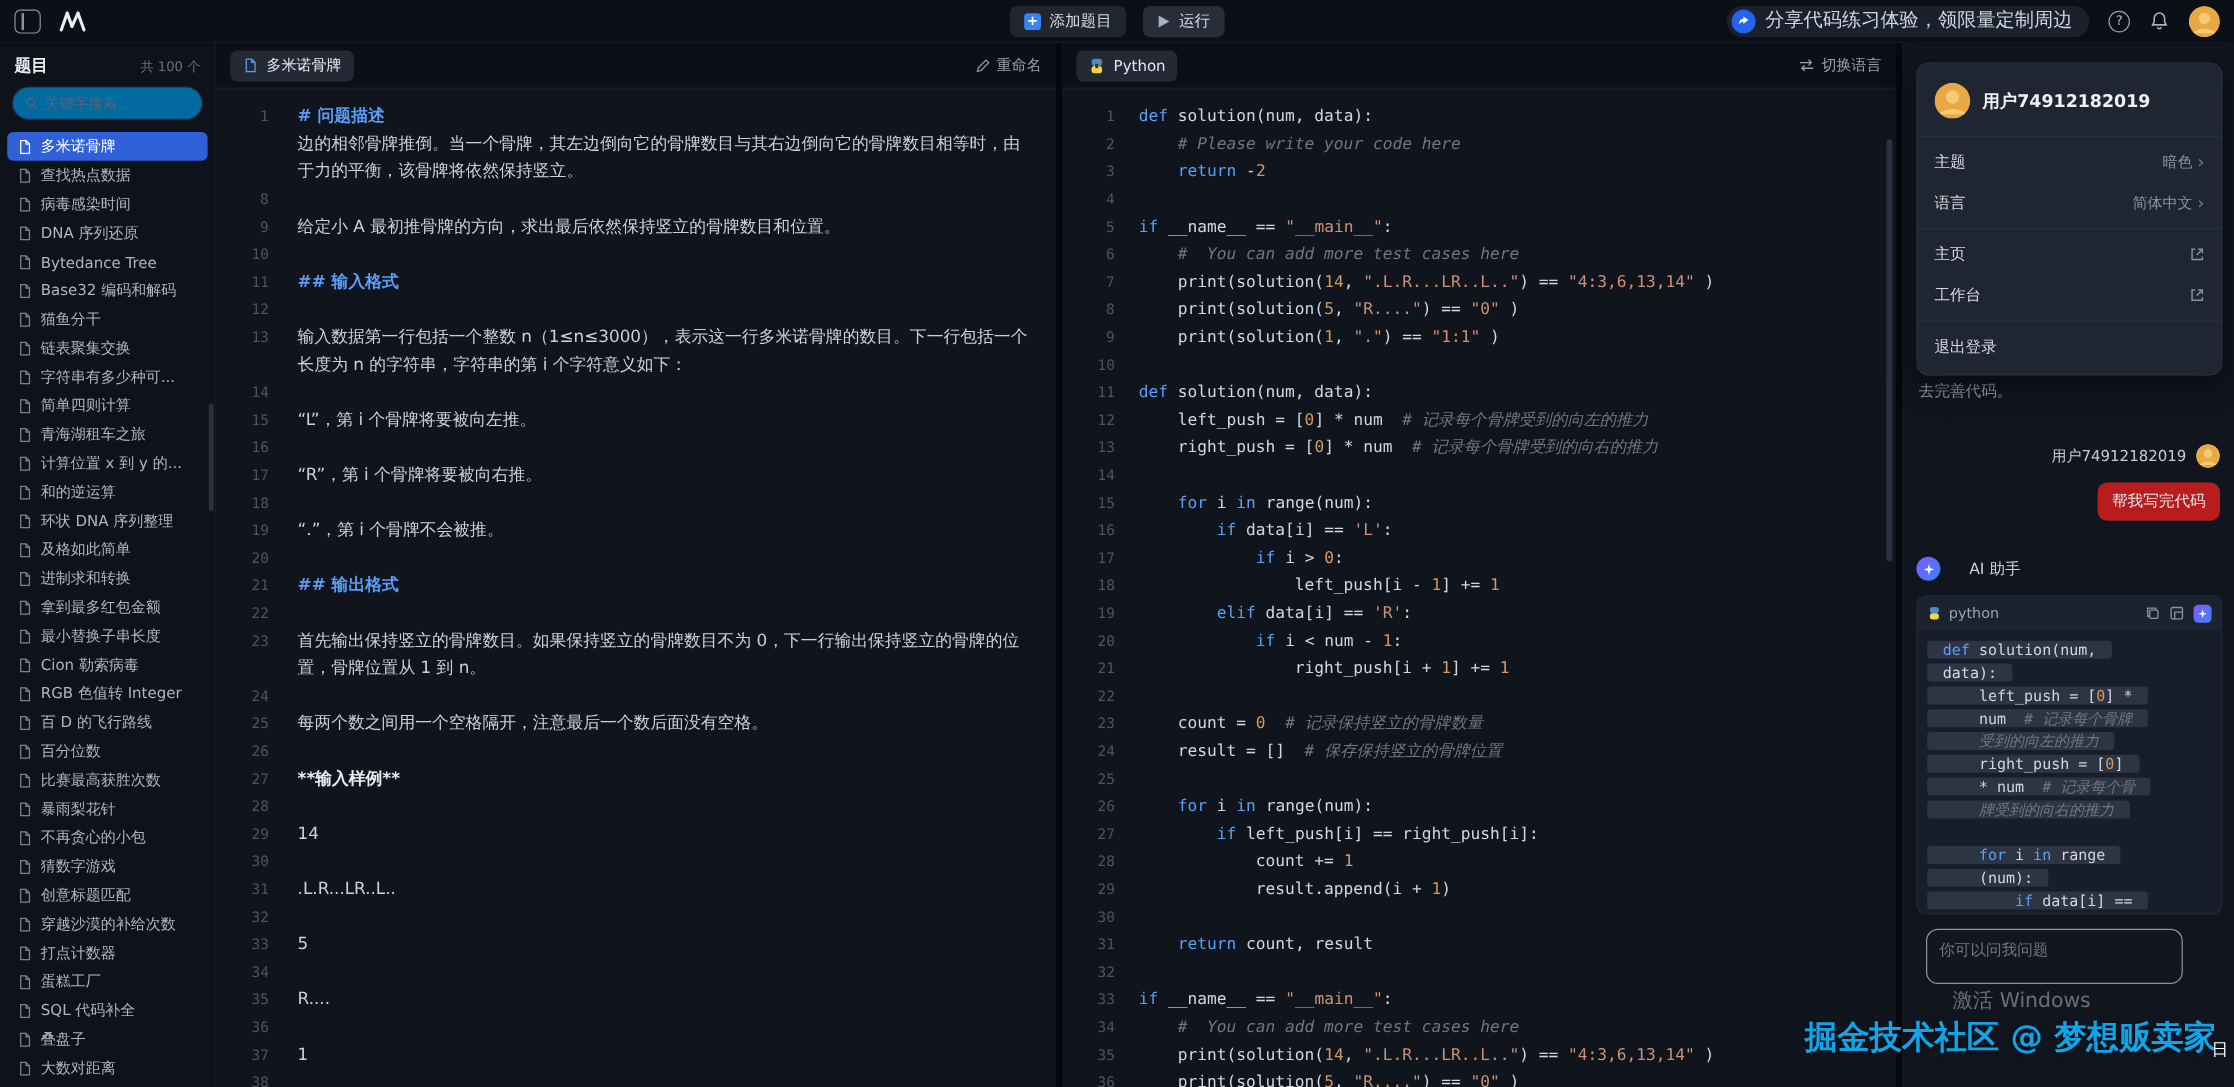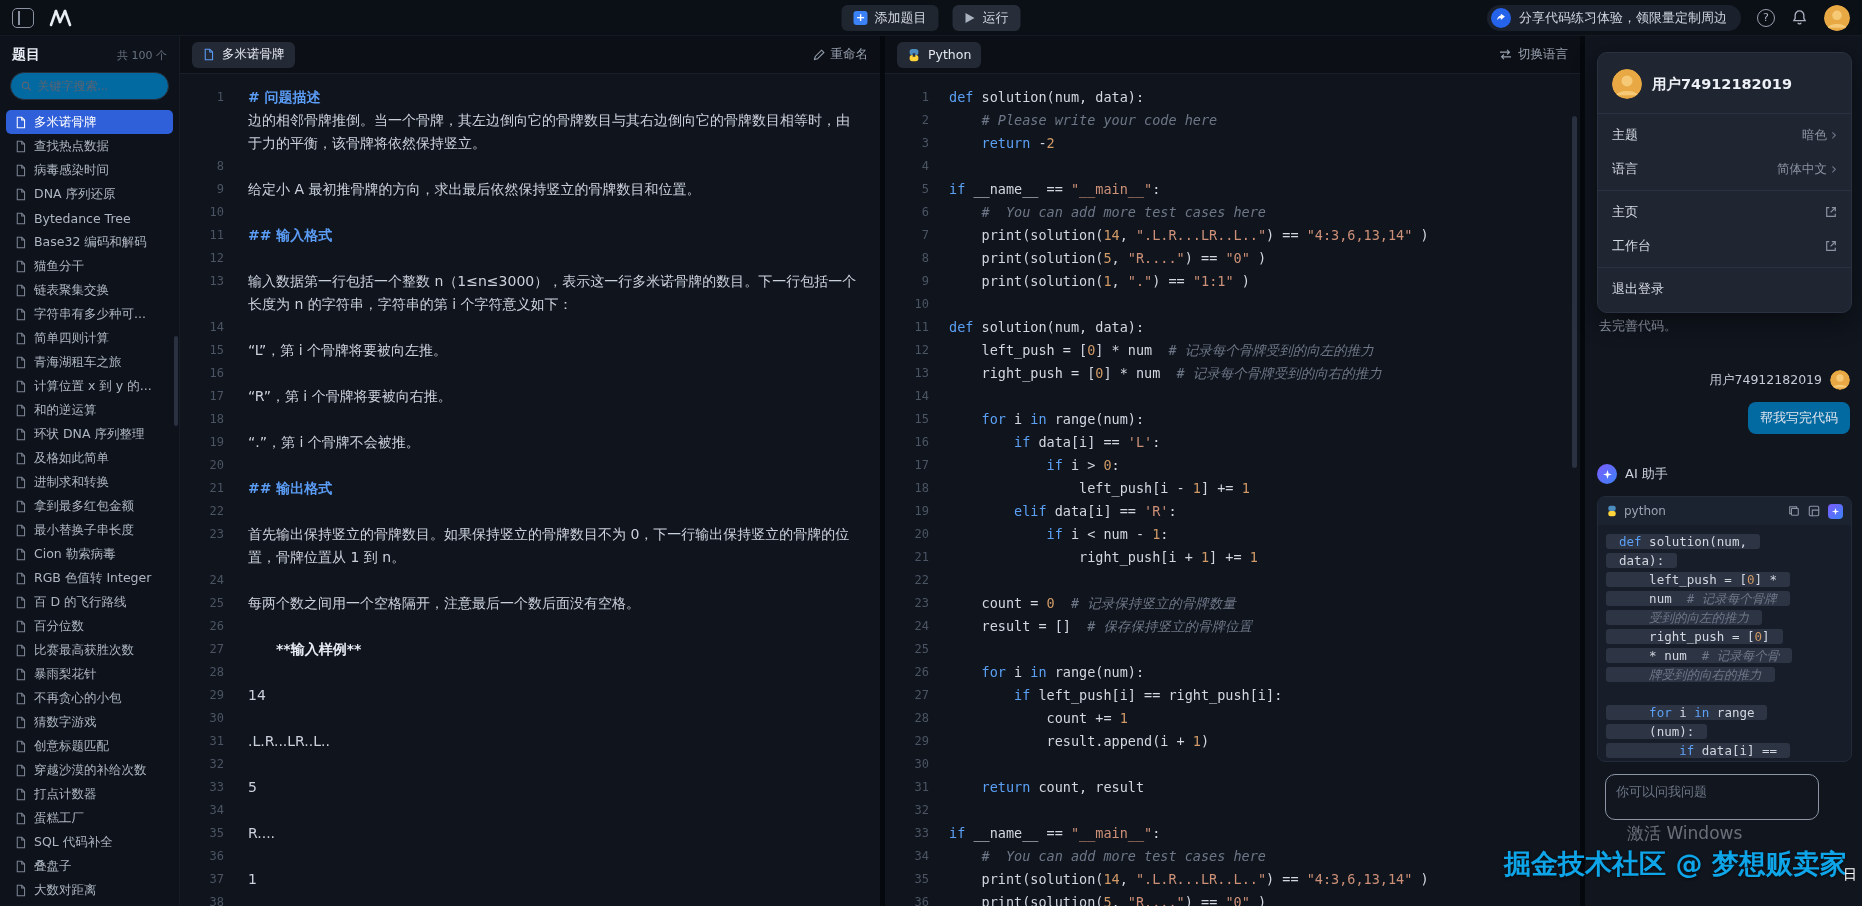--- a/index.html
+++ b/index.html
@@ -13,21 +13,21 @@
   .tgl { width:22px; height:20px; border:1.5px solid #8b93a3; border-radius:5px; position:relative; cursor:pointer; }
   .tgl::before { content:""; position:absolute; left:5px; top:2px; bottom:2px; width:1.5px; background:#8b93a3; }
   .tb-center { position:absolute; left:50%; transform:translateX(-50%); display:flex; gap:14px; }
   .tb-btn { height:26px; background:#20262f; border-radius:6px; display:flex; align-items:center; gap:7px;
     padding:0 12px; color:#d5dae3; font-size:13px; cursor:pointer; }
   .tb-btn.run { background:#272d39; }
   .addicon { width:14px; height:14px; background:#3b82f6; border-radius:3px; color:#fff; font-size:11px;
     font-weight:bold; display:flex; align-items:center; justify-content:center; line-height:1; }
   .tb-right { margin-left:auto; display:flex; align-items:center; gap:16px; }
   .share-pill { height:26px; border-radius:13px; background:#1b212c; display:flex; align-items:center;
-    gap:8px; padding:0 14px 0 4px; font-size:13px; color:#d0d6e0; cursor:pointer; }
+    gap:8px; padding:0 14px 0 4px; font-size:16px; color:#d0d6e0; cursor:pointer; }
   .share-ic { width:20px; height:20px; border-radius:50%; background:#2563eb; display:flex; align-items:center; justify-content:center; }
   .help { width:18px; height:18px; border:1.5px solid #99a1b0; border-radius:50%; color:#aab2c0;
     font-size:11px; display:flex; align-items:center; justify-content:center; cursor:pointer; }
   .avatar { border-radius:50%; overflow:hidden; flex-shrink:0; }
 
   
   .sidebar { position:absolute; top:36px; left:0; width:180px; bottom:0; background:#0e131b;
     border-right:1px solid #161c26; }
   .sb-head { display:flex; justify-content:space-between; align-items:baseline; padding:10px 12px 6px; }
   .sb-title { font-size:14px; font-weight:bold; color:#e8ecf3; }
@@ -53,21 +53,21 @@
     justify-content:space-between; padding:0 12px; flex-shrink:0; }
   .pill { background:#232a36; border-radius:6px; height:26px; display:flex; align-items:center; gap:7px;
     padding:0 10px; font-size:12.5px; color:#e3e7ee; cursor:pointer; }
   .ghost-btn { display:flex; align-items:center; gap:6px; font-size:12.5px; color:#98a1b0; cursor:pointer; }
   .editor { flex:1; overflow:hidden; padding-top:12px; position:relative; }
   .row { display:flex; height:23px; line-height:23px; }
   .gut { width:64px; text-align:right; padding-right:20px; flex-shrink:0; color:#4c5563; font-size:12px;
     font-family:"DejaVu Sans Mono","Liberation Mono",monospace; }
   .mtext { font-size:14px; color:#ccd2dc; white-space:pre; padding-left:4px; }
   .mtext.h { color:#5b9cf5; font-weight:bold; }
-  .mtext.b { color:#e8ecf3; font-weight:bold;margin-left:28px; }
+  .mtext.b { color:#e8ecf3; font-weight:bold; }
   .ctext { font-family:"DejaVu Sans Mono","Liberation Mono",monospace; font-size:13.5px; white-space:pre; color:#d2d7e0; }
   .tok-k { color:#5ba0f5; }
   .tok-s { color:#ce9178; }
   .tok-c { color:#6e7787; font-style:italic; }
   .tok-n { color:#d19a66; }
   .vscroll { position:absolute; right:3px; top:42px; width:5px; height:352px; background:#2a3140; border-radius:3px; cursor:pointer; }
 
   
   .aipanel { position:absolute; top:36px; right:0; width:277px; bottom:0; background:#10151e; }
   .umenu { position:absolute; top:16px; left:12px; right:10px; background:#1f2531; border:1px solid #2a3140;
@@ -75,23 +75,23 @@
   .um-user { display:flex; align-items:center; gap:10px; padding:10px 14px; }
   .um-name { font-size:14.5px; font-weight:bold; color:#edf0f5; }
   .um-div { height:1px; background:#2a3140; margin:4px 0; }
   .um-row { height:34px; display:flex; align-items:center; justify-content:space-between; padding:0 14px;
     font-size:13px; color:#d6dbe4; cursor:pointer; }
   .um-val { color:#8b93a3; font-size:12.5px; display:flex; align-items:center; gap:4px; }
   .chev { color:#727b8b; font-size:15px; line-height:1; }
   .ai-tail { position:absolute; top:281px; left:14px; font-size:13px; color:#8f97a6; }
   .ai-userline { position:absolute; top:334px; right:12px; display:flex; align-items:center; gap:8px;
     font-size:12.5px; color:#c6ccd8; }
-  .ai-bubble { position:absolute; top:366px; right:12px; background:#0369a1; border-radius:8px;
+  .ai-bubble { position:absolute; top:366px; right:12px; background:#b91c1c; border-radius:8px;
     padding:7px 12px; font-size:13px; color:#e2e6ee; }
-  .ai-assist { position:absolute; top:428px; left:12px; display:flex; align-items:center; gap:8px;
+  .ai-assist { position:absolute; top:428px; left:12px; display:flex; align-items:center; gap:24px;
     font-size:13px; color:#ccd2dd; }
   .sparkle { width:20px; height:20px; border-radius:50%; background:linear-gradient(135deg,#7c5cff,#3b82f6);
     display:flex; align-items:center; justify-content:center; }
   .ai-card { position:absolute; top:460px; left:12px; right:10px; height:266px; background:#171d29;
     border:1px solid #232a39; border-radius:8px; overflow:hidden; }
   .ai-card-head { height:28px; display:flex; align-items:center; gap:6px; padding:0 8px; background:#1b2230;
     font-size:12px; color:#9aa3b2; }
   .ai-card-head .hicons { margin-left:auto; display:flex; align-items:center; gap:8px; color:#8b93a3; }
   .magic { width:15px; height:15px; border-radius:4px; background:linear-gradient(135deg,#7c5cff,#3b82f6);
     display:flex; align-items:center; justify-content:center; cursor:pointer; }

